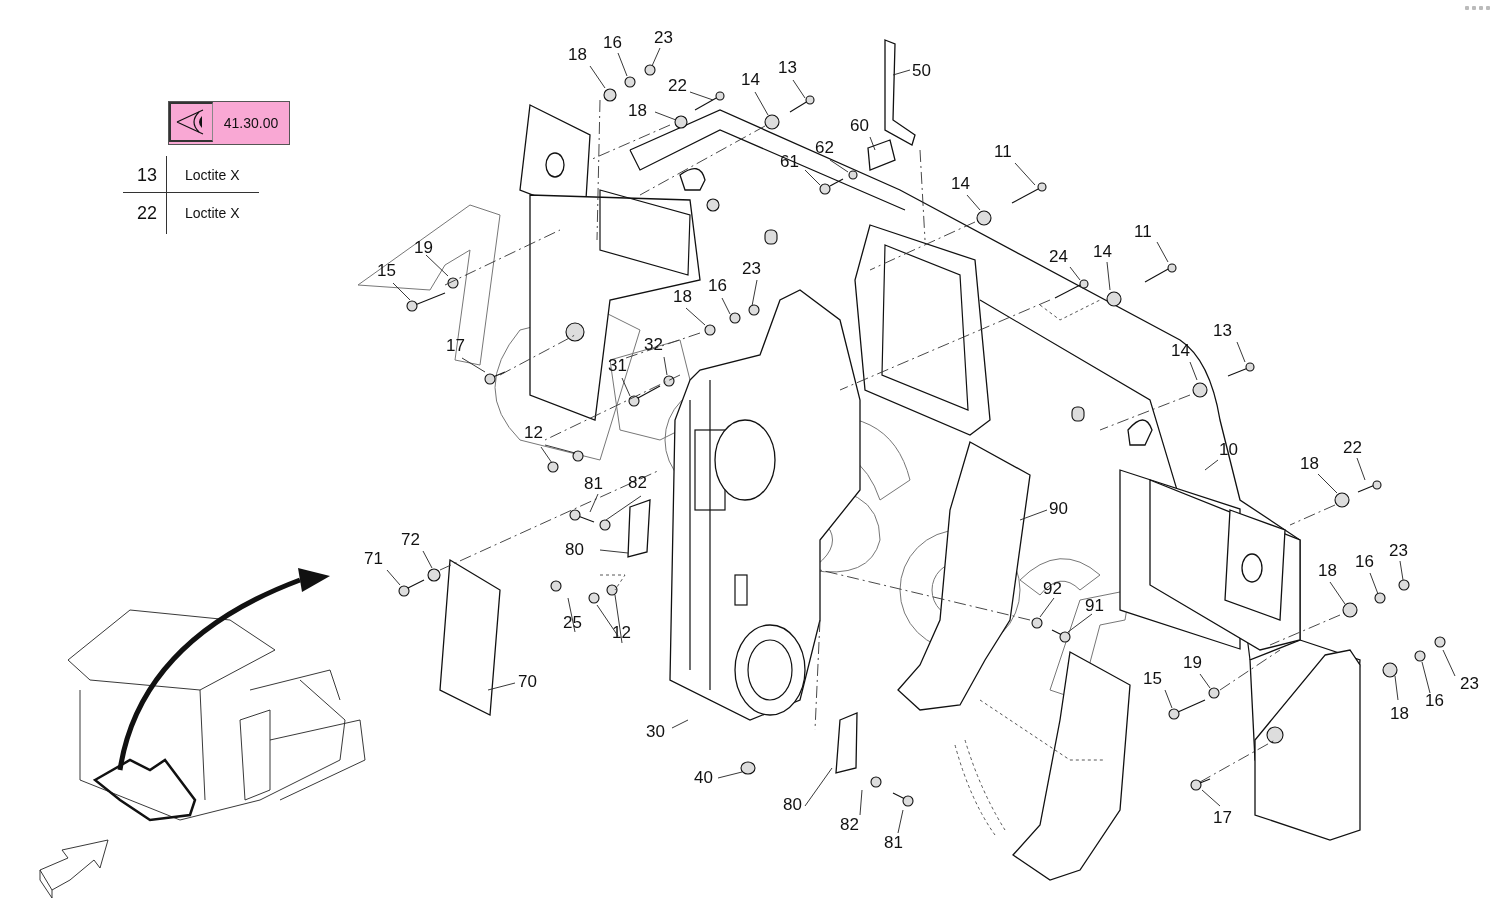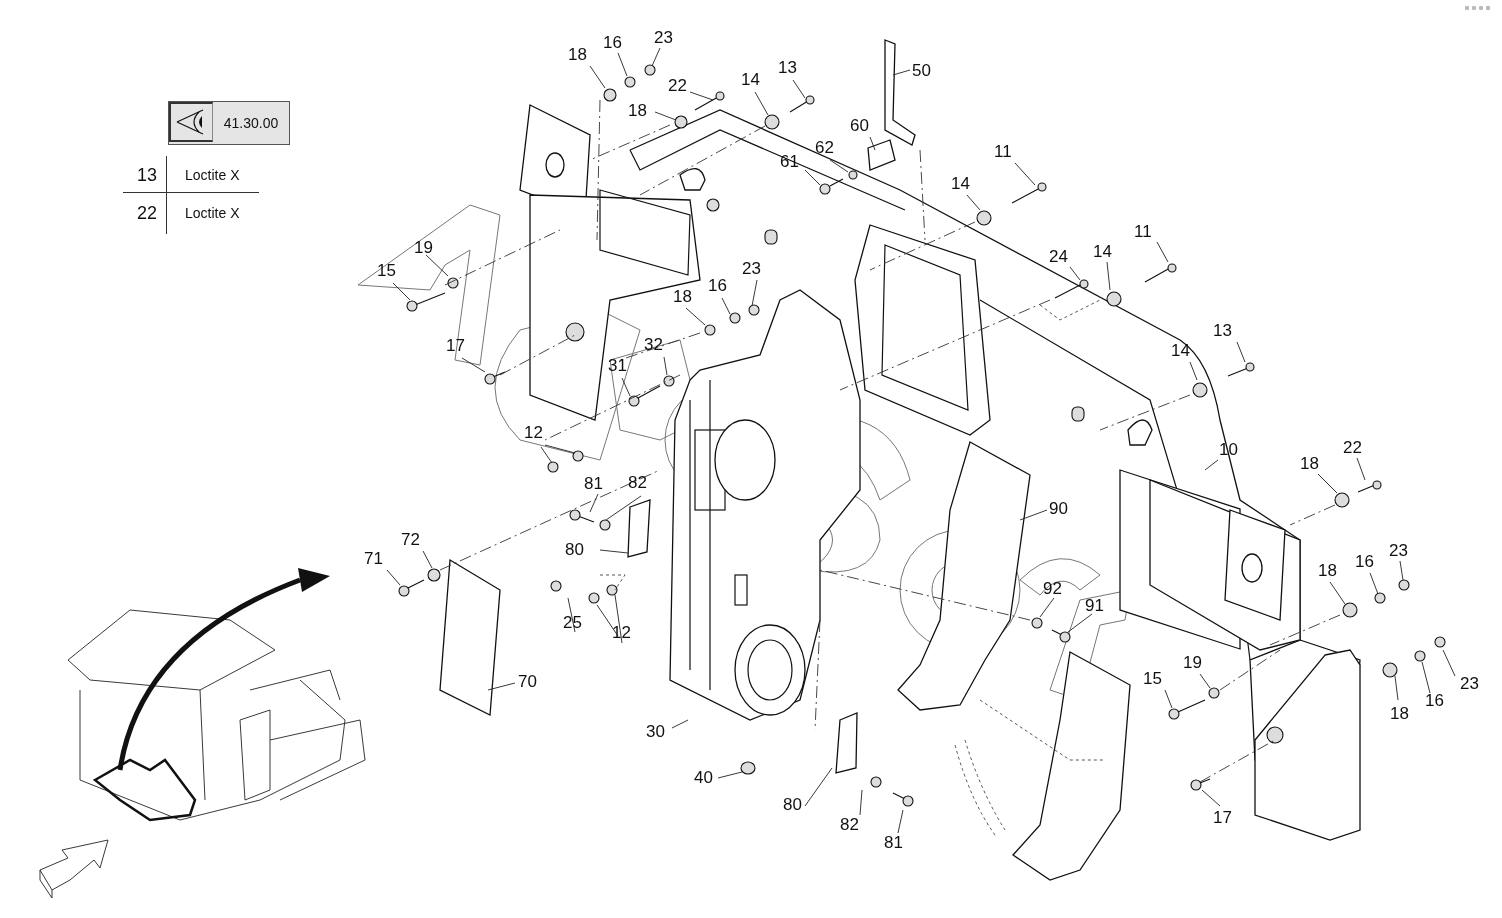--- a/index.html
+++ b/index.html
@@ -6,21 +6,21 @@
   body { width:1502px; height:918px; position:relative; overflow:hidden; font-family:"Liberation Sans", sans-serif; }
   #diagram { position:absolute; left:0; top:0; width:1502px; height:918px; }
   .lbl { font-family:"Liberation Sans", sans-serif; font-size:17px; fill:#111; }
   .ln { stroke:#111; stroke-width:1.2; fill:none; }
   .thin { stroke:#222; stroke-width:0.9; fill:none; }
   .dash { stroke:#333; stroke-width:0.9; fill:none; stroke-dasharray:12 4 2 4; }
   .dot { stroke:#444; stroke-width:0.9; fill:none; stroke-dasharray:3 3; }
   .part { stroke:#111; stroke-width:1.3; fill:#fff; }
   .wm { stroke:#777; stroke-width:1; fill:none; }
   .hw { stroke:#111; stroke-width:1.1; fill:#ddd; }
-  .legend-box { position:absolute; border:1px solid #555; background:#e5e5e5; }
+  .legend-box { position:absolute; border:1px solid #555; background:#f9a8d4; }
   #view-ref { left:168px; top:101px; width:120px; height:42px; display:flex; }
   #view-ref .eye { width:44px; height:40px; border:2px solid #333; border-right:1px solid #888; box-sizing:border-box; display:flex; align-items:center; justify-content:center; }
   #view-ref .ref { flex:1; display:flex; align-items:center; justify-content:center; font-size:14px; color:#111; }
   .note-table { position:absolute; left:123px; top:156px; width:136px; font-size:14px; color:#111; }
   .note-row { display:flex; height:38px; align-items:center; }
   .note-num { width:44px; text-align:right; padding-right:10px; font-size:18px; box-sizing:border-box; }
   .note-txt { padding-left:18px; }
   .note-sep-v { position:absolute; left:43px; top:0; width:1px; height:78px; background:#333; }
   .note-sep-h { position:absolute; left:0; top:36px; width:136px; height:1px; background:#333; }
   #toolbar-dots { position:absolute; right:12px; top:6px; display:flex; gap:3px; align-items:center; }

